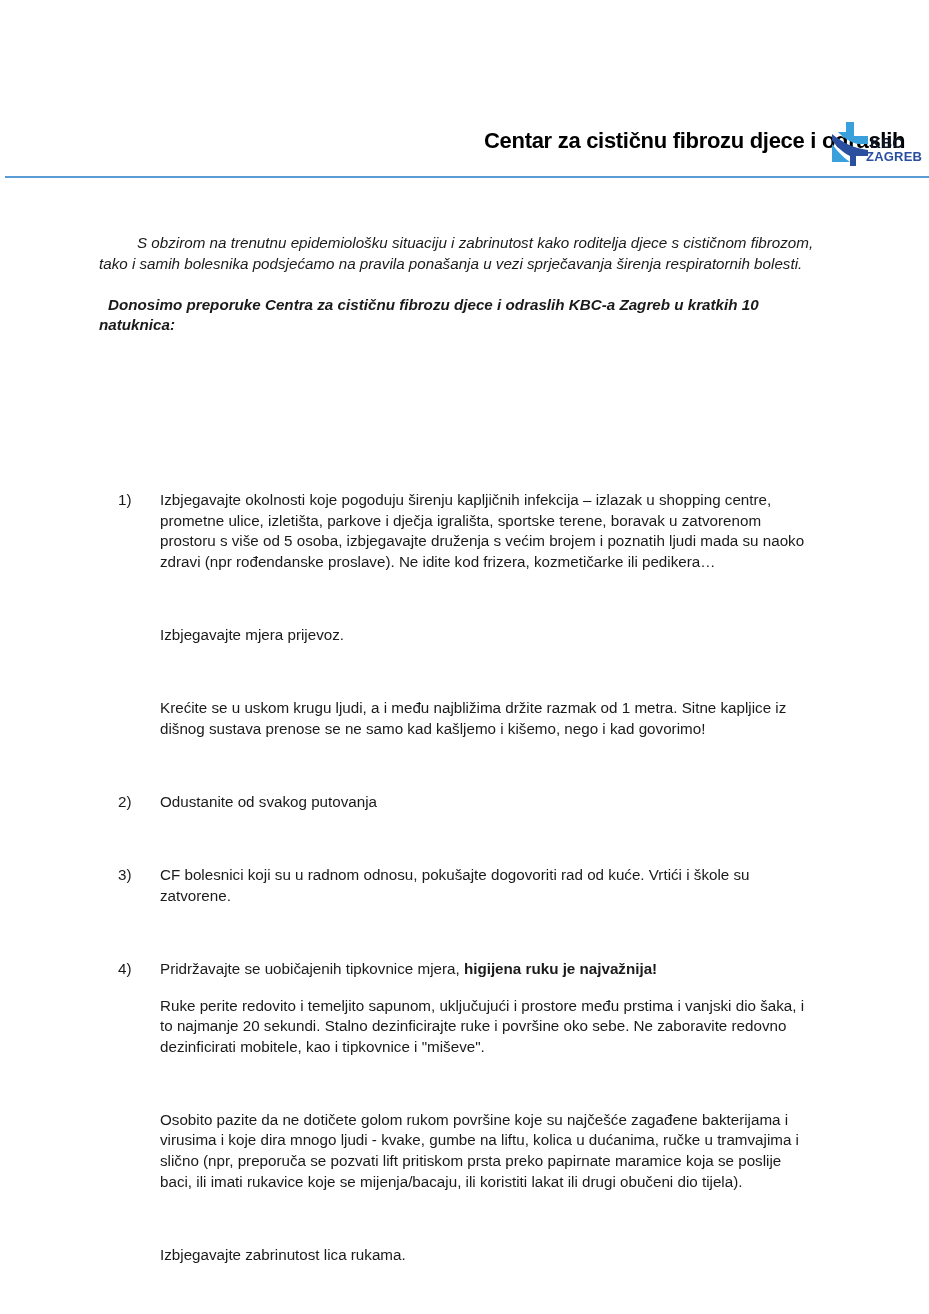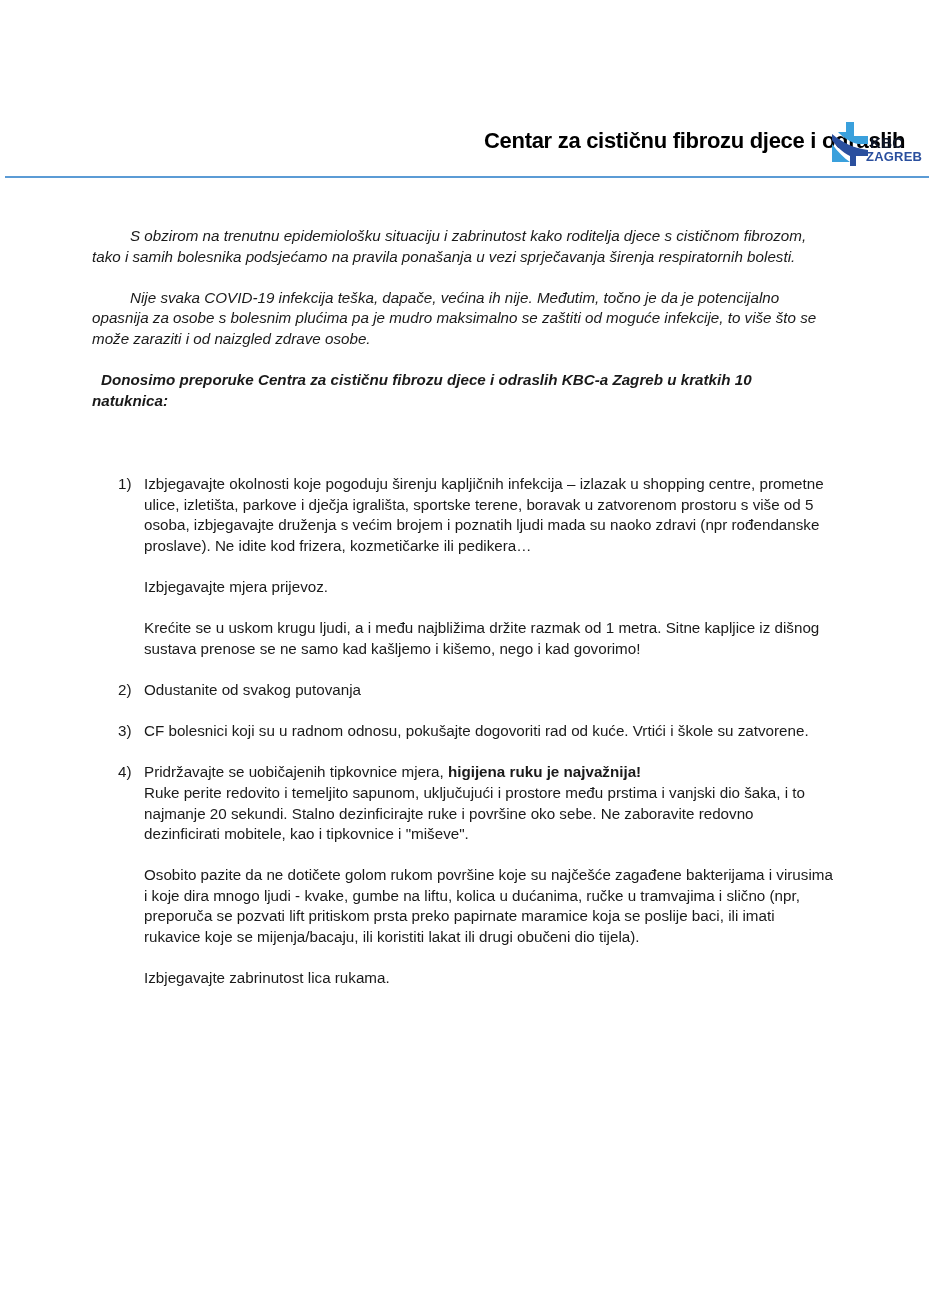--- a/index.html
+++ b/index.html
@@ -11,31 +11,31 @@
                     color: #000000; letter-spacing: -0.3px; white-space: nowrap; }
     .logo { position: absolute; left: 832px; top: 122px; width: 70px; height: 46px; }
     .logo svg { position: absolute; left: 0; top: 0; }
     .logo-kbc { position: absolute; left: 38px; top: 13px; font-size: 15px; font-weight: bold; color: #0f172a;
                 line-height: 15px; letter-spacing: 0.3px; }
     .logo-zagreb { position: absolute; left: 34px; top: 30px; font-size: 13px; font-weight: bold; color: #2a4f9e;
                    line-height: 10px; letter-spacing: 0.2px; }
     .header-rule { position: absolute; left: 5px; top: 176px; width: 924px; height: 2px; background: #5b9bd5; }
 
     .content { position: absolute; left: 88px; top: 222px; width: 745px; font-size: 15.2px; line-height: 20.6px; }
-    .content p { margin: 4px; }
+    .content p { margin: 11px; }
     .italic { font-style: italic; }
     .indent { text-indent: 38px; }
     .p1 { }
     .p2 { margin-top: 20.6px !important; }
     .p3 { margin-top: 20.6px !important; font-weight: bold; font-style: italic; text-indent: 9px; }
 
     .list { position: absolute; left: 118px; width: 715px; font-size: 15.2px; line-height: 20.6px; }
     .list-item { position: relative; padding-left: 26px; }
     .list-num { position: absolute; left: 0; top: 0; }
-    .list p { margin: 0; }
+    .list p { margin: 16px; }
     .gap { height: 20.6px; }
     .bold { font-weight: bold; text-align: center; }
   </style>
 </head>
 <body>
 
 <div class="header">
   <div class="header-title">Centar za cističnu fibrozu djece i odraslih</div>
   <div class="logo">
     <svg width="40" height="46" viewBox="0 0 40 46">
@@ -44,21 +44,20 @@
       <path d="M0 22 C6 30 12 36 18 40 L0 40 Z" fill="#3aa0dc"></path>
     </svg>
     <span class="logo-kbc">KBC</span>
     <span class="logo-zagreb">ZAGREB</span>
   </div>
   <div class="header-rule"></div>
 </div>
 
 <div class="content">
   <p class="italic indent p1">S obzirom na trenutnu epidemiološku situaciju i zabrinutost kako roditelja djece s cističnom fibrozom, tako i samih bolesnika podsjećamo na pravila ponašanja u vezi sprječavanja širenja respiratornih bolesti.</p>
-  <p class="italic indent p2">Nije svaka COVID-19 infekcija teška, dapače, većina ih nije. Međutim, točno je da je potencijalno opasnija za osobe s bolesnim plućima pa je mudro maksimalno se zaštiti od moguće infekcije, to više što se može zaraziti i od naizgled zdrave osobe.</p>
   <p class="p3">Donosimo preporuke Centra za cističnu fibrozu djece i odraslih KBC-a Zagreb u kratkih 10 natuknica:</p>
 </div>
 
 <div class="list" style="top:474px;">
   <div class="list-item">
     <span class="list-num">1)</span>
     <p>Izbjegavajte okolnosti koje pogoduju širenju kapljičnih infekcija – izlazak u shopping centre, prometne ulice, izletišta, parkove i dječja igrališta, sportske terene, boravak u zatvorenom prostoru s više od 5 osoba, izbjegavajte druženja s većim brojem i poznatih ljudi mada su naoko zdravi  (npr rođendanske proslave). Ne idite kod frizera, kozmetičarke ili pedikera…</p>
     <div class="gap"></div>
     <p>Izbjegavajte mjera prijevoz.</p>
     <div class="gap"></div>

